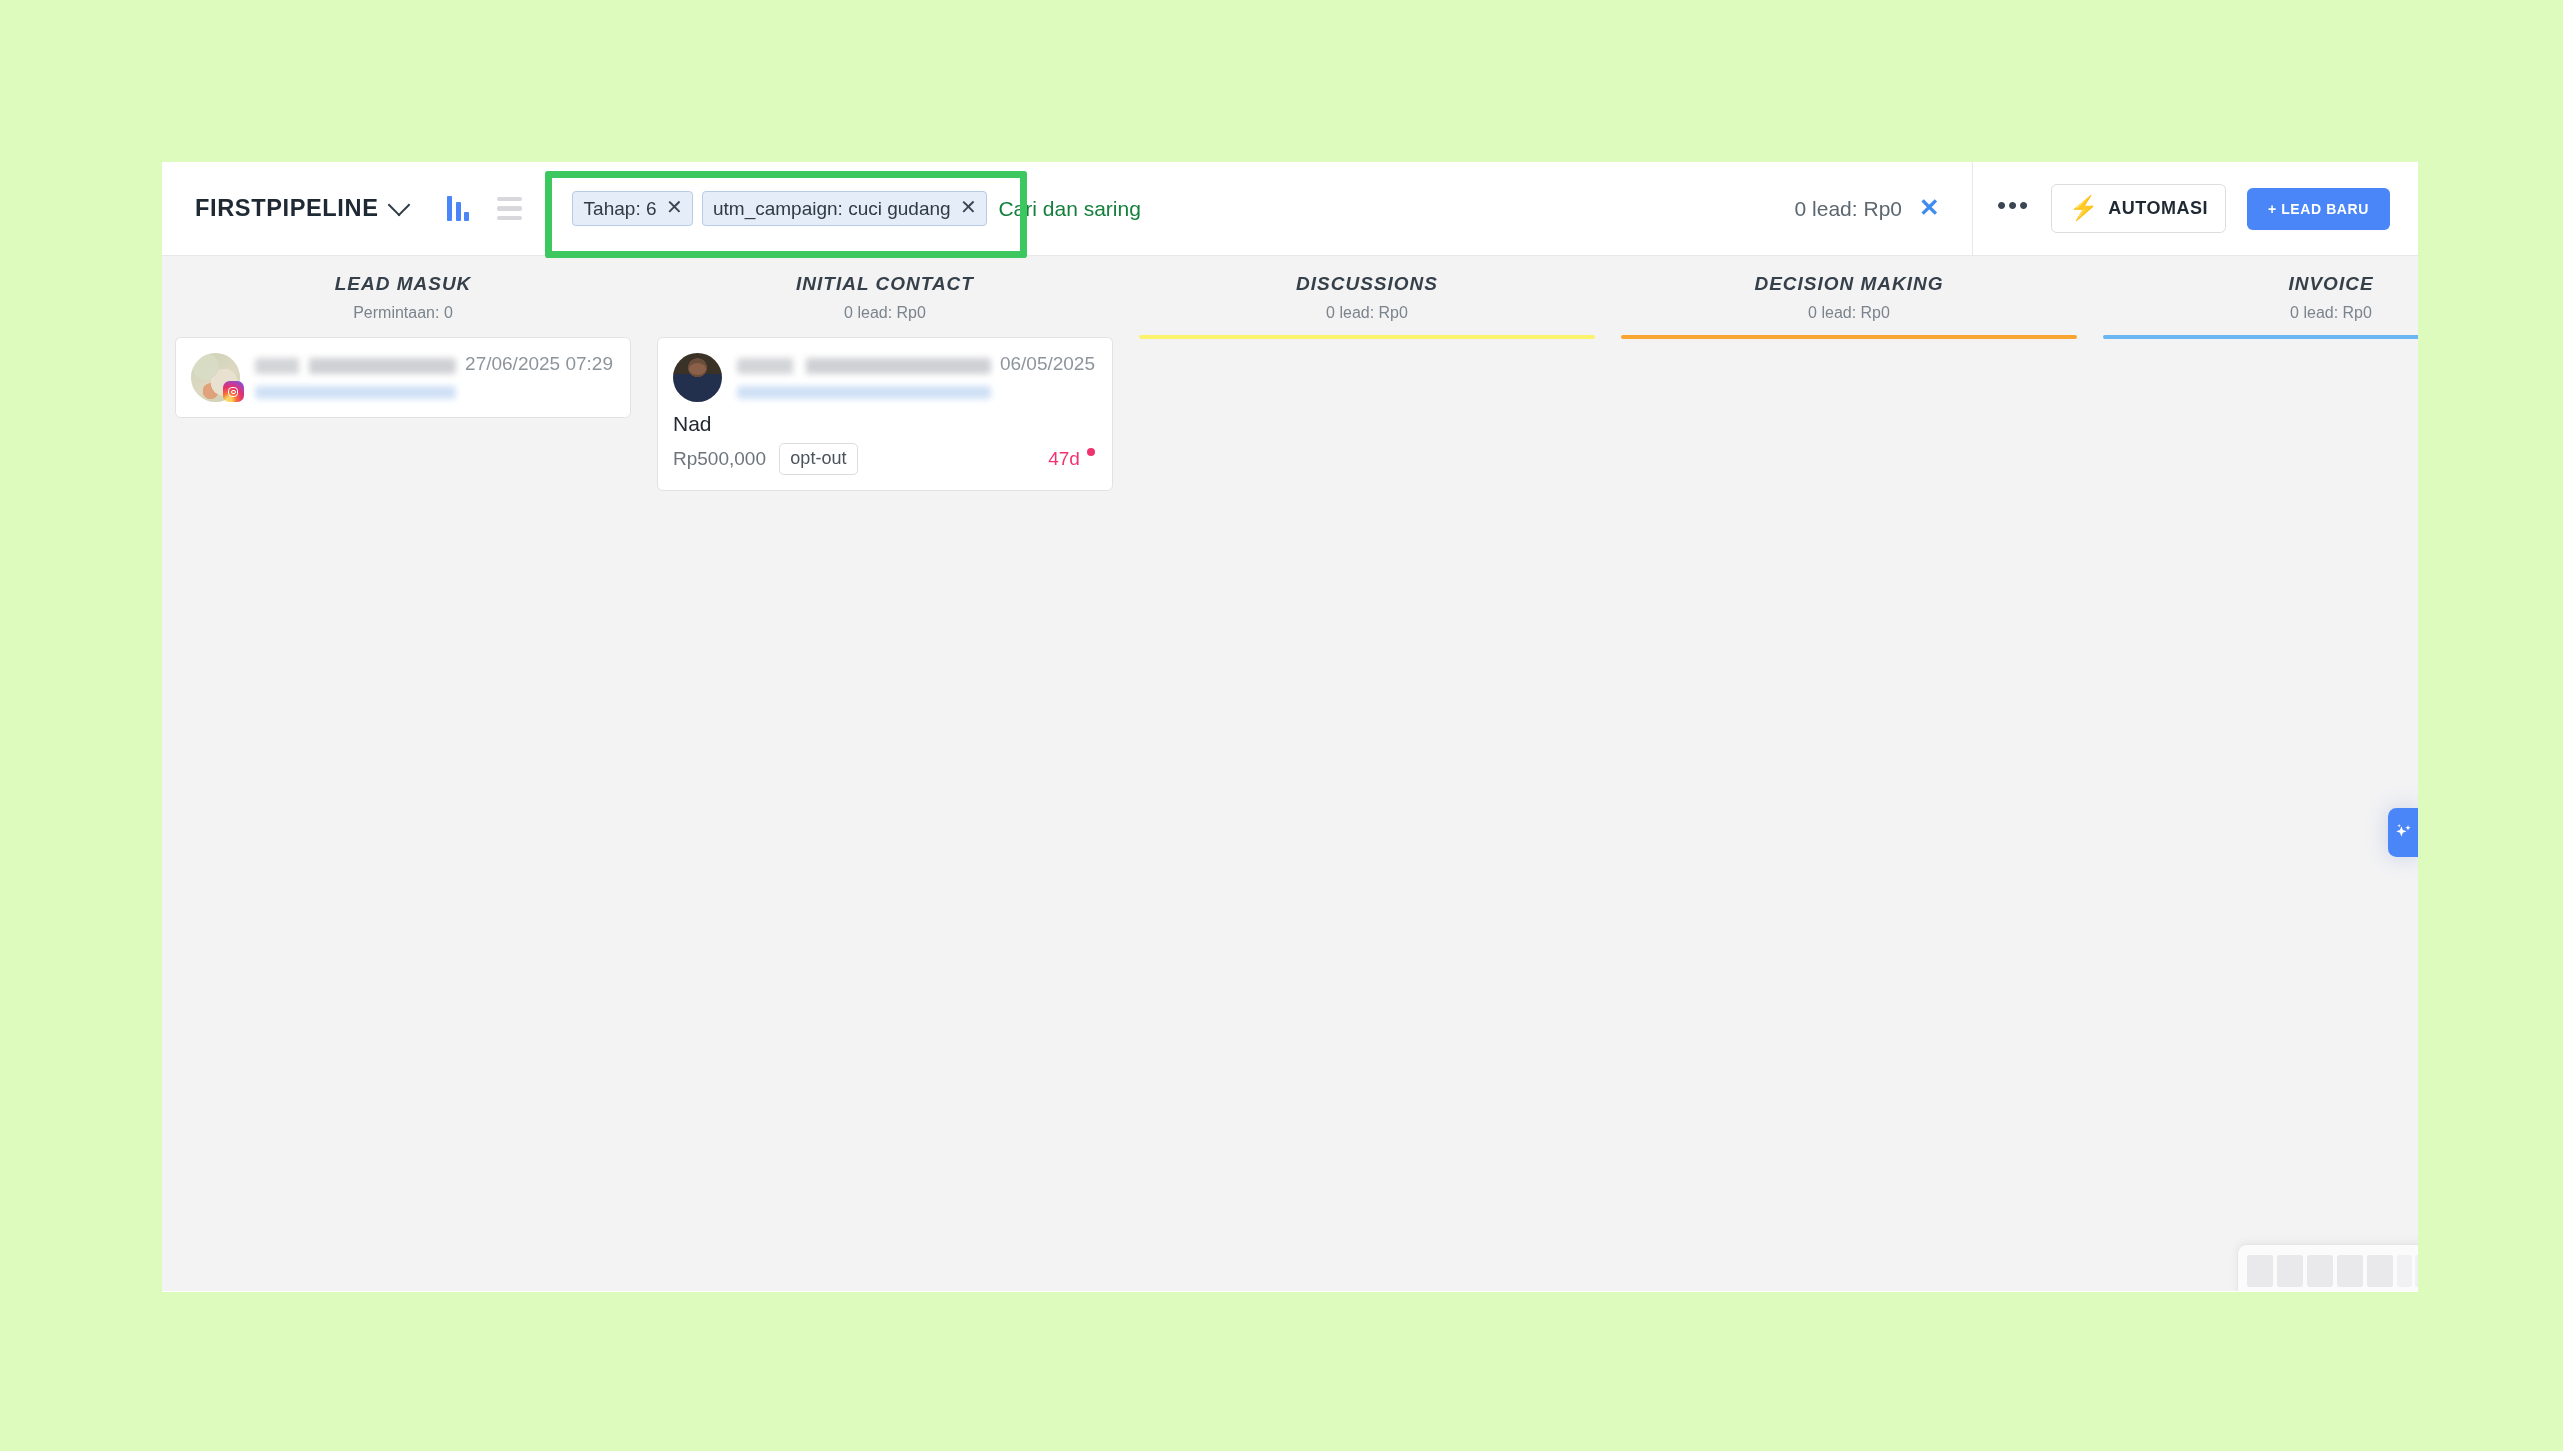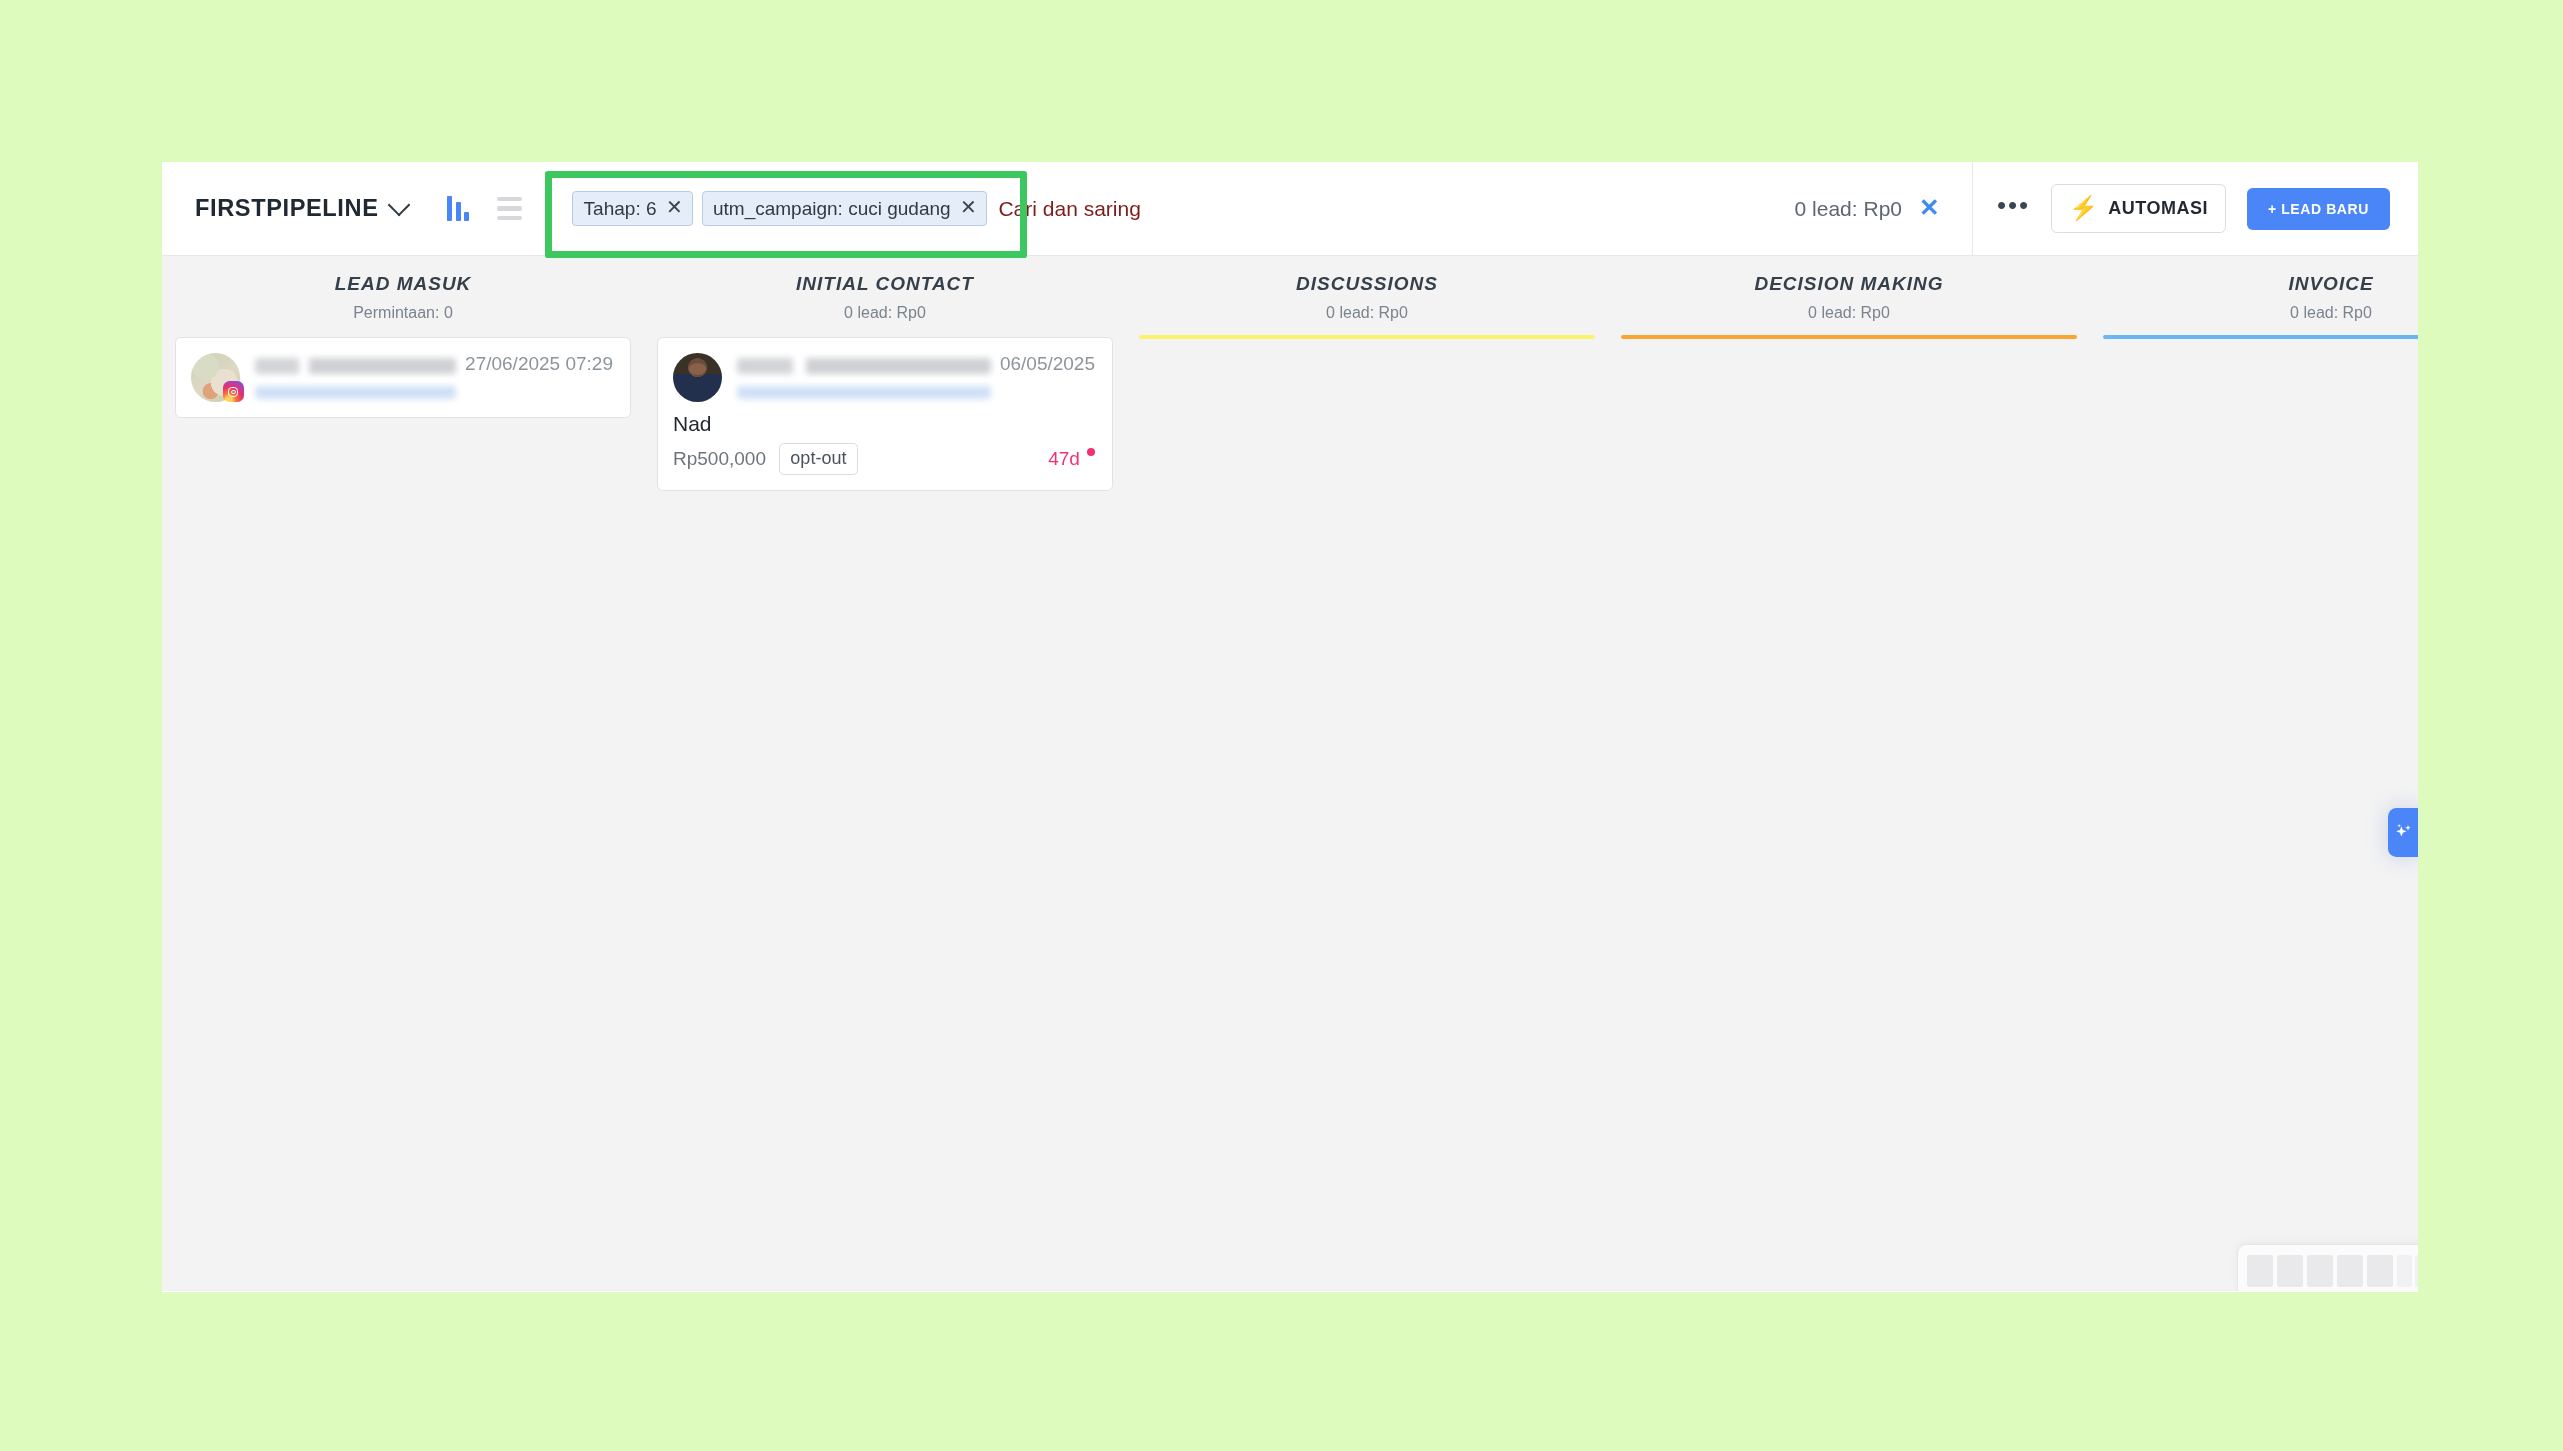--- a/index.html
+++ b/index.html
@@ -75,21 +75,21 @@
     color: #2f3b45;
     white-space: nowrap;
     cursor: pointer;
     line-height: 1;
   }
   .chip .x {
     font-size: 20px; color: #3b4652; font-weight: 500; line-height: 1;
     display:inline-block; transform: translateY(-0.9px);
   }
   .search-ph {
-    font-size: 21px; color: #7f1d1d; margin-left: 11.3px;
+    font-size: 21px; color: #15803d; margin-left: 11.3px;
     white-space: nowrap;
   }
 
   .sum-zone { display: flex; align-items: center; gap: 17px; margin-right: 0; padding-right: 32px; }
   .sum-text { font-size: 21px; color: #5c6770; }
   .sum-x { font-size: 24.5px; color: #3f8bf0; font-weight: 600; cursor: pointer; line-height: 1; }
 
   .divider-v { width: 0.9px; height: 94px; background: #e8e8ea; }
 
   .right-zone { display: flex; align-items: center; gap: 21px; padding: 0 28px 0 24.5px; }

